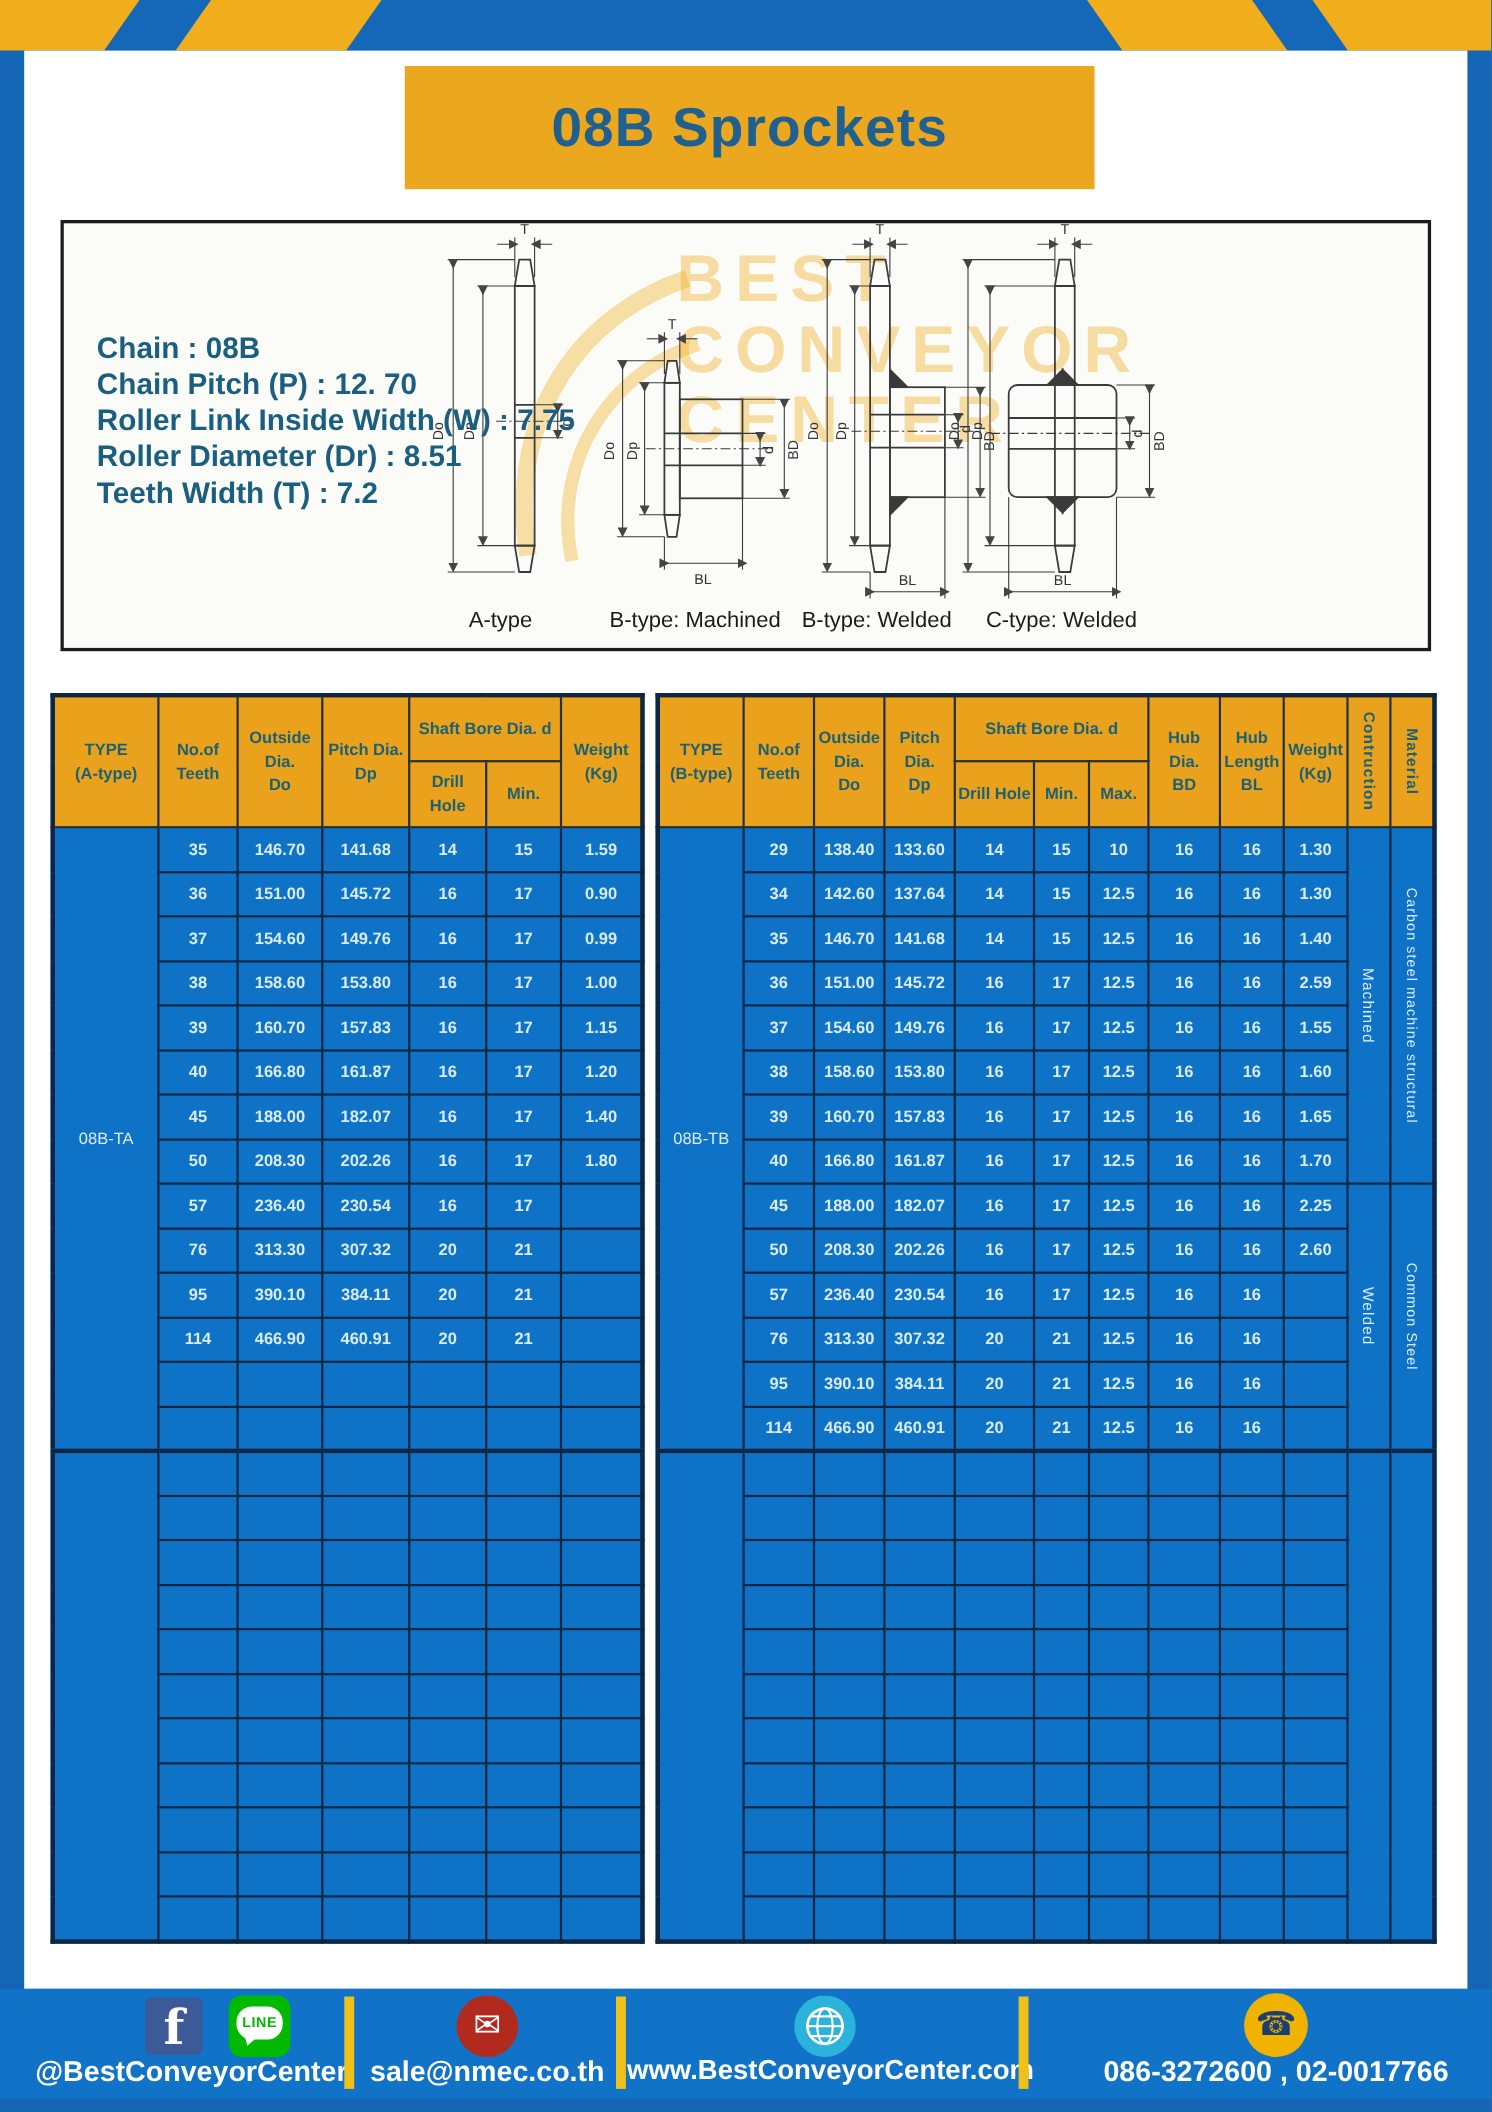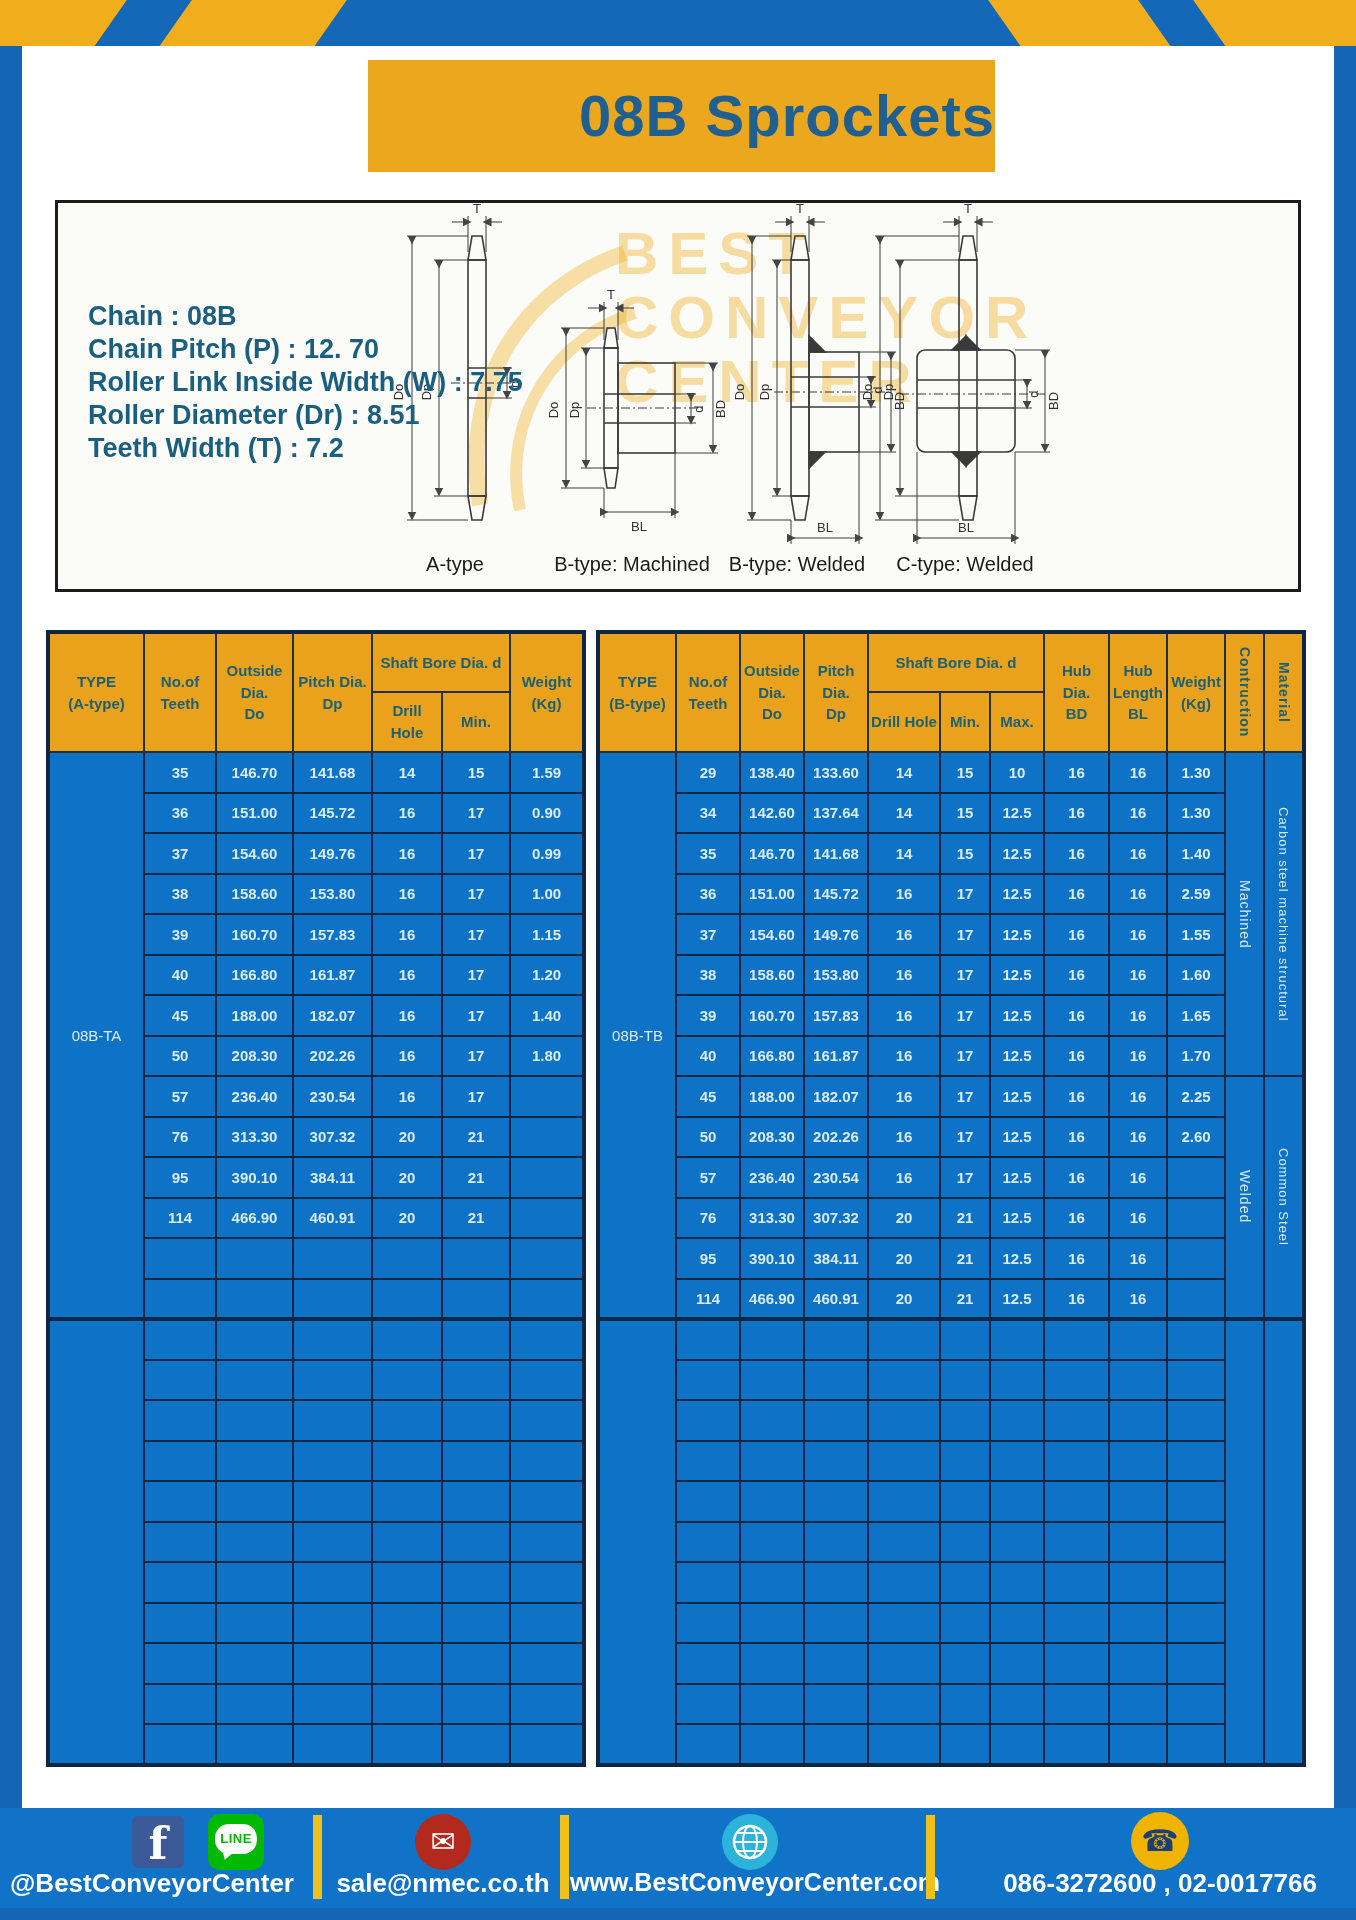--- a/index.html
+++ b/index.html
@@ -7,21 +7,21 @@
           font-family:"Liberation Sans",sans-serif;}
   
   .top-band{position:absolute;left:0;top:0;width:1356px;height:46px;background:#1568b8;overflow:hidden;}
   .stripe{position:absolute;top:-6px;height:60px;background:#f0ad1c;}
   .stripe.l{transform:skewX(-35deg);}
   .stripe.r{transform:skewX(35deg);}
   
   .page{position:absolute;left:22px;top:46px;width:1312px;height:1762px;background:#ffffff;}
   
   .title-box{position:absolute;left:368px;top:60px;width:627px;height:112px;background:#eba81f;
-             text-align:right;line-height:112px;font-size:58px;font-weight:bold;color:#1f6090;letter-spacing:1px;}
+             text-align:center;line-height:112px;font-size:50px;font-weight:bold;color:#1f6090;letter-spacing:1px;}
   
   .diagram-box{position:absolute;left:55px;top:200px;width:1246px;height:392px;background:#fbfbf8;
                border:3px solid #1c1c1c;box-sizing:border-box;}
   .watermark{position:absolute;left:615px;top:222px;color:rgba(242,176,32,.40);font-size:60px;
              font-weight:bold;letter-spacing:10px;line-height:64px;}
   .watermark span{display:block;}
   .wm-swirl{position:absolute;left:450px;top:225px;opacity:.38;}
   .diagram-svg{position:absolute;left:55px;top:200px;}
   .spec-block{position:absolute;left:88px;top:300px;font-size:27px;font-weight:bold;color:#1b5f80;line-height:33px;}
   .dtype-label{position:absolute;top:553px;width:240px;text-align:center;font-size:20px;color:#1a1a1a;}
@@ -795,21 +795,21 @@
         </tbody>
       </table>
   </div>
 
   <div class="footer-bar">
     <div class="fb-icon">f</div>
     <div class="line-icon">
       <div class="line-bubble">LINE</div>
       <div class="line-tail"></div>
     </div>
-    <div class="f-label" style="left:2px;width:300px;">@BestConveyorCenter</div>
+    <div class="f-label" style="left:24px;width:300px;">@BestConveyorCenter</div>
 
     <div class="f-divider" style="left:313px;"></div>
 
     <div class="mail-icon">✉</div>
     <div class="f-label" style="left:320px;width:246px;">sale@nmec.co.th</div>
 
     <div class="f-divider" style="left:560px;"></div>
 
     <svg class="globe-icon" width="56" height="56" viewBox="0 0 56 56">
       <circle cx="28" cy="28" r="28" fill="#2bb3dc"></circle>

